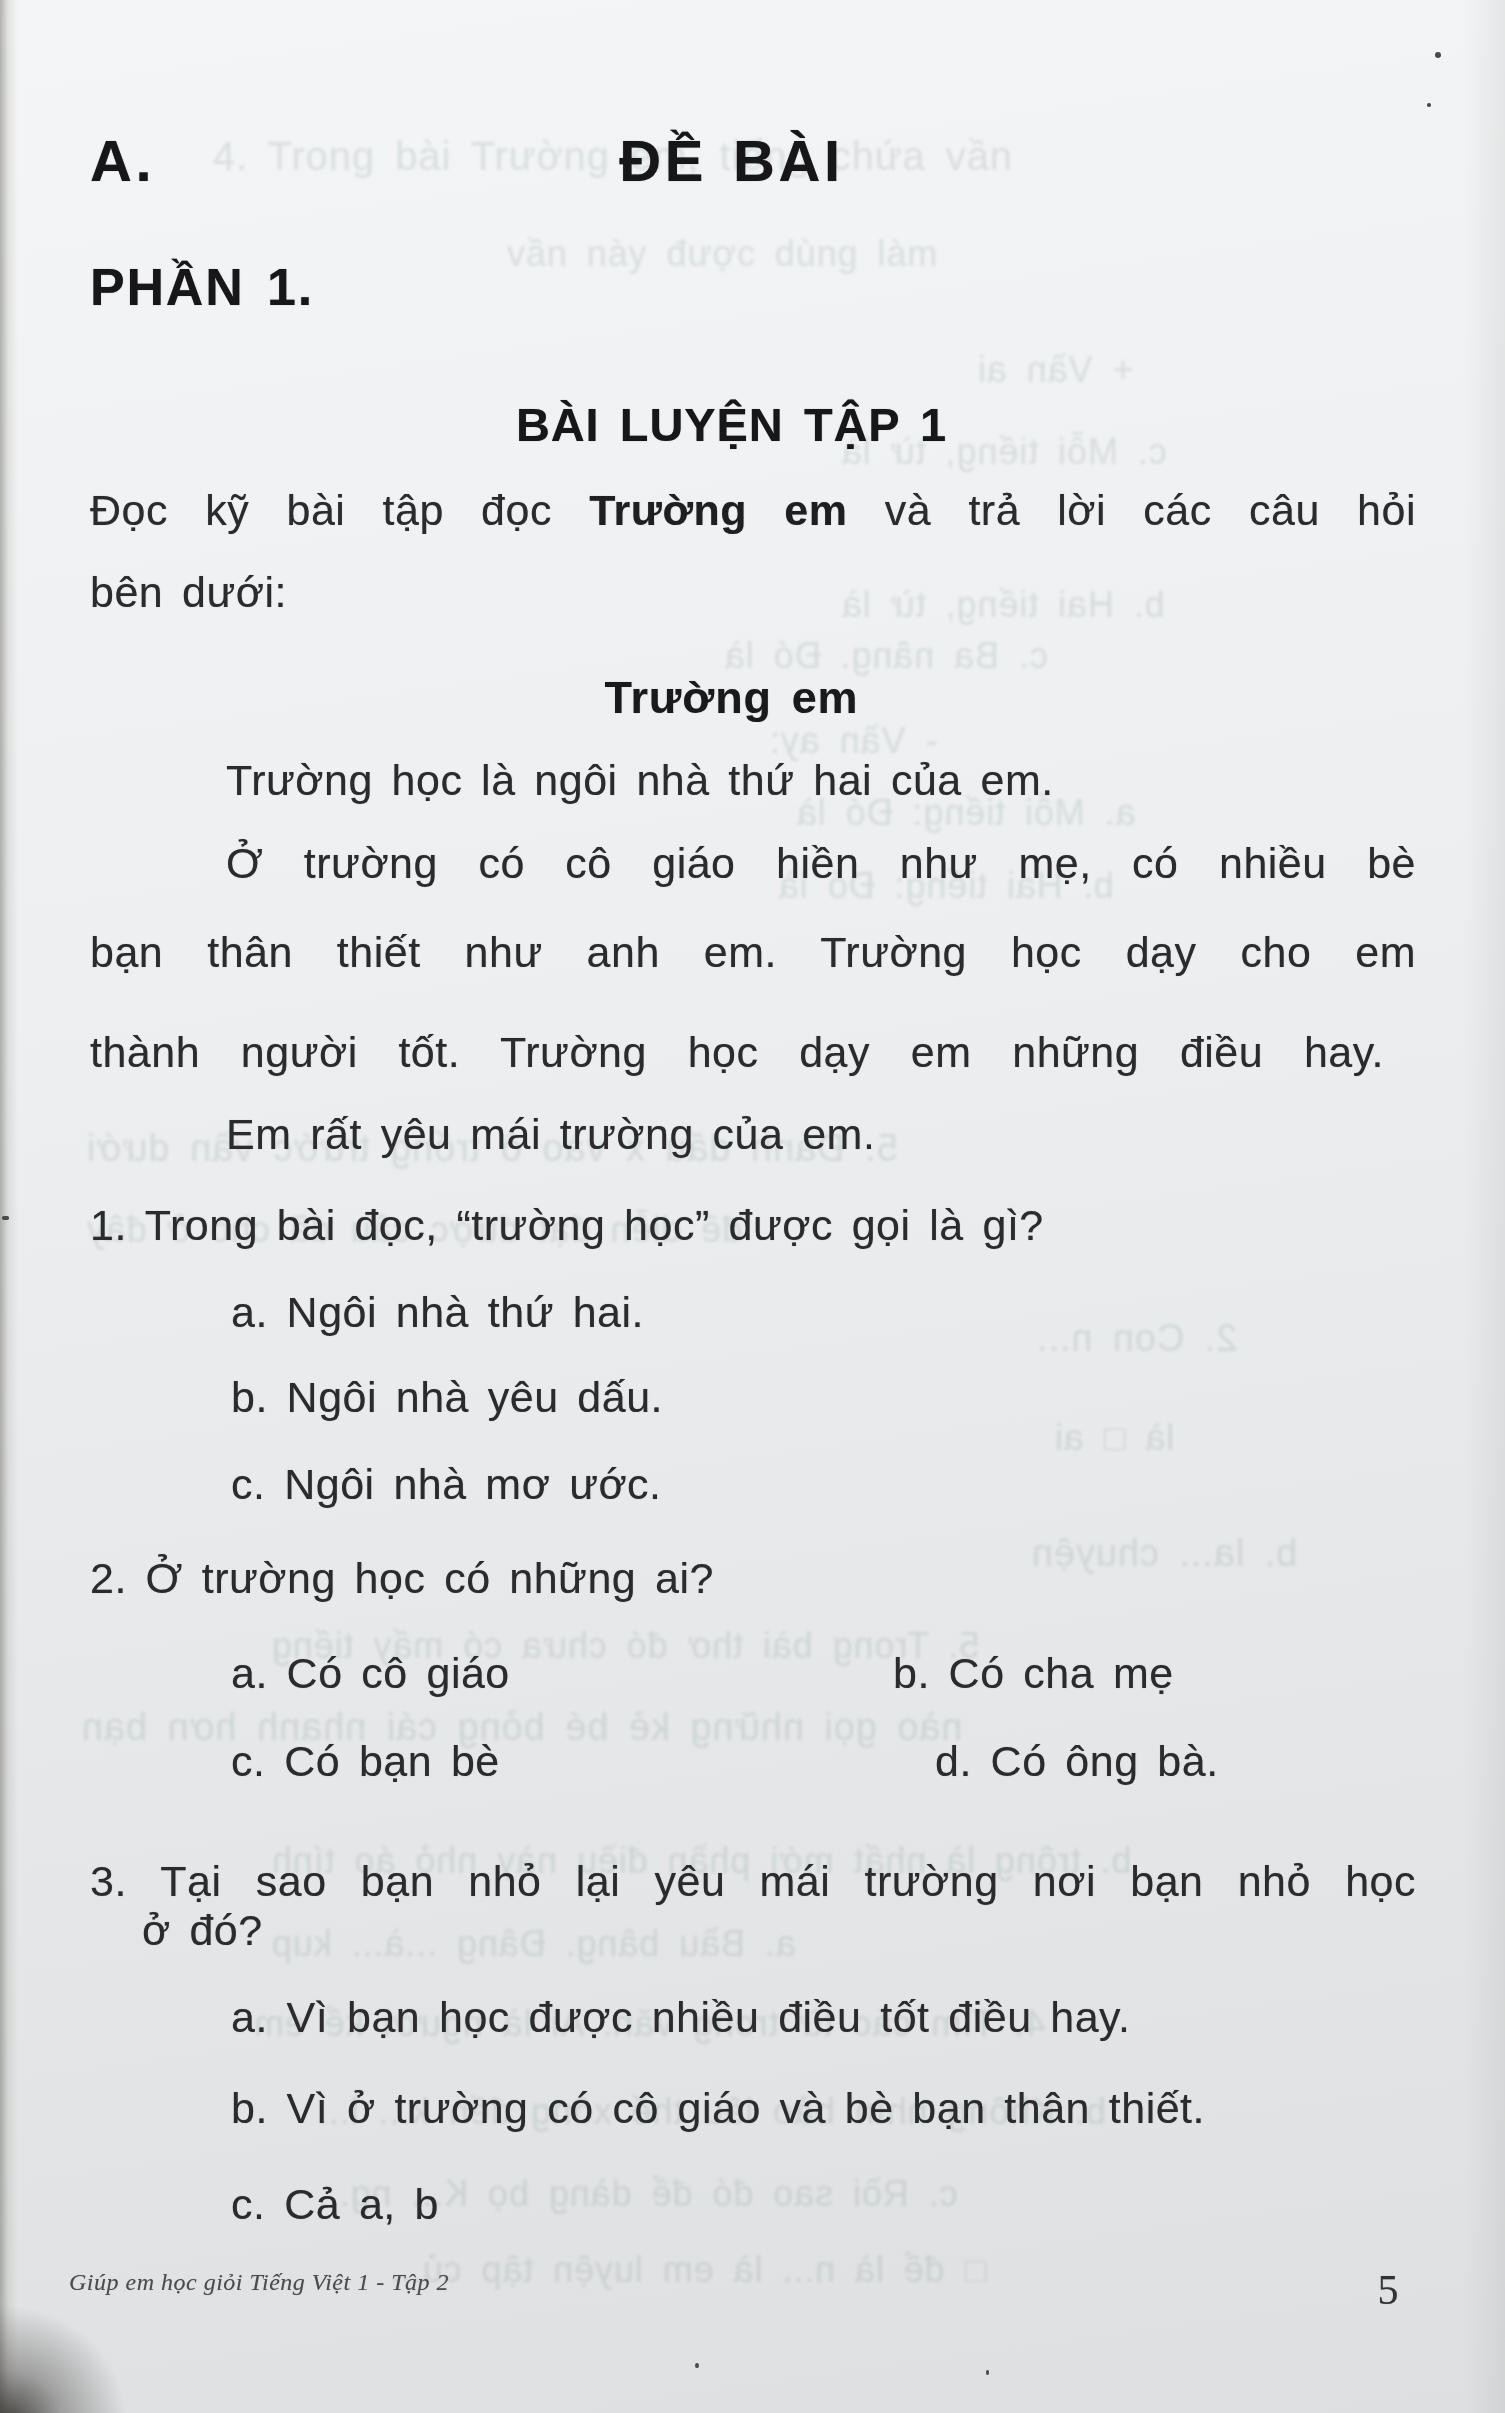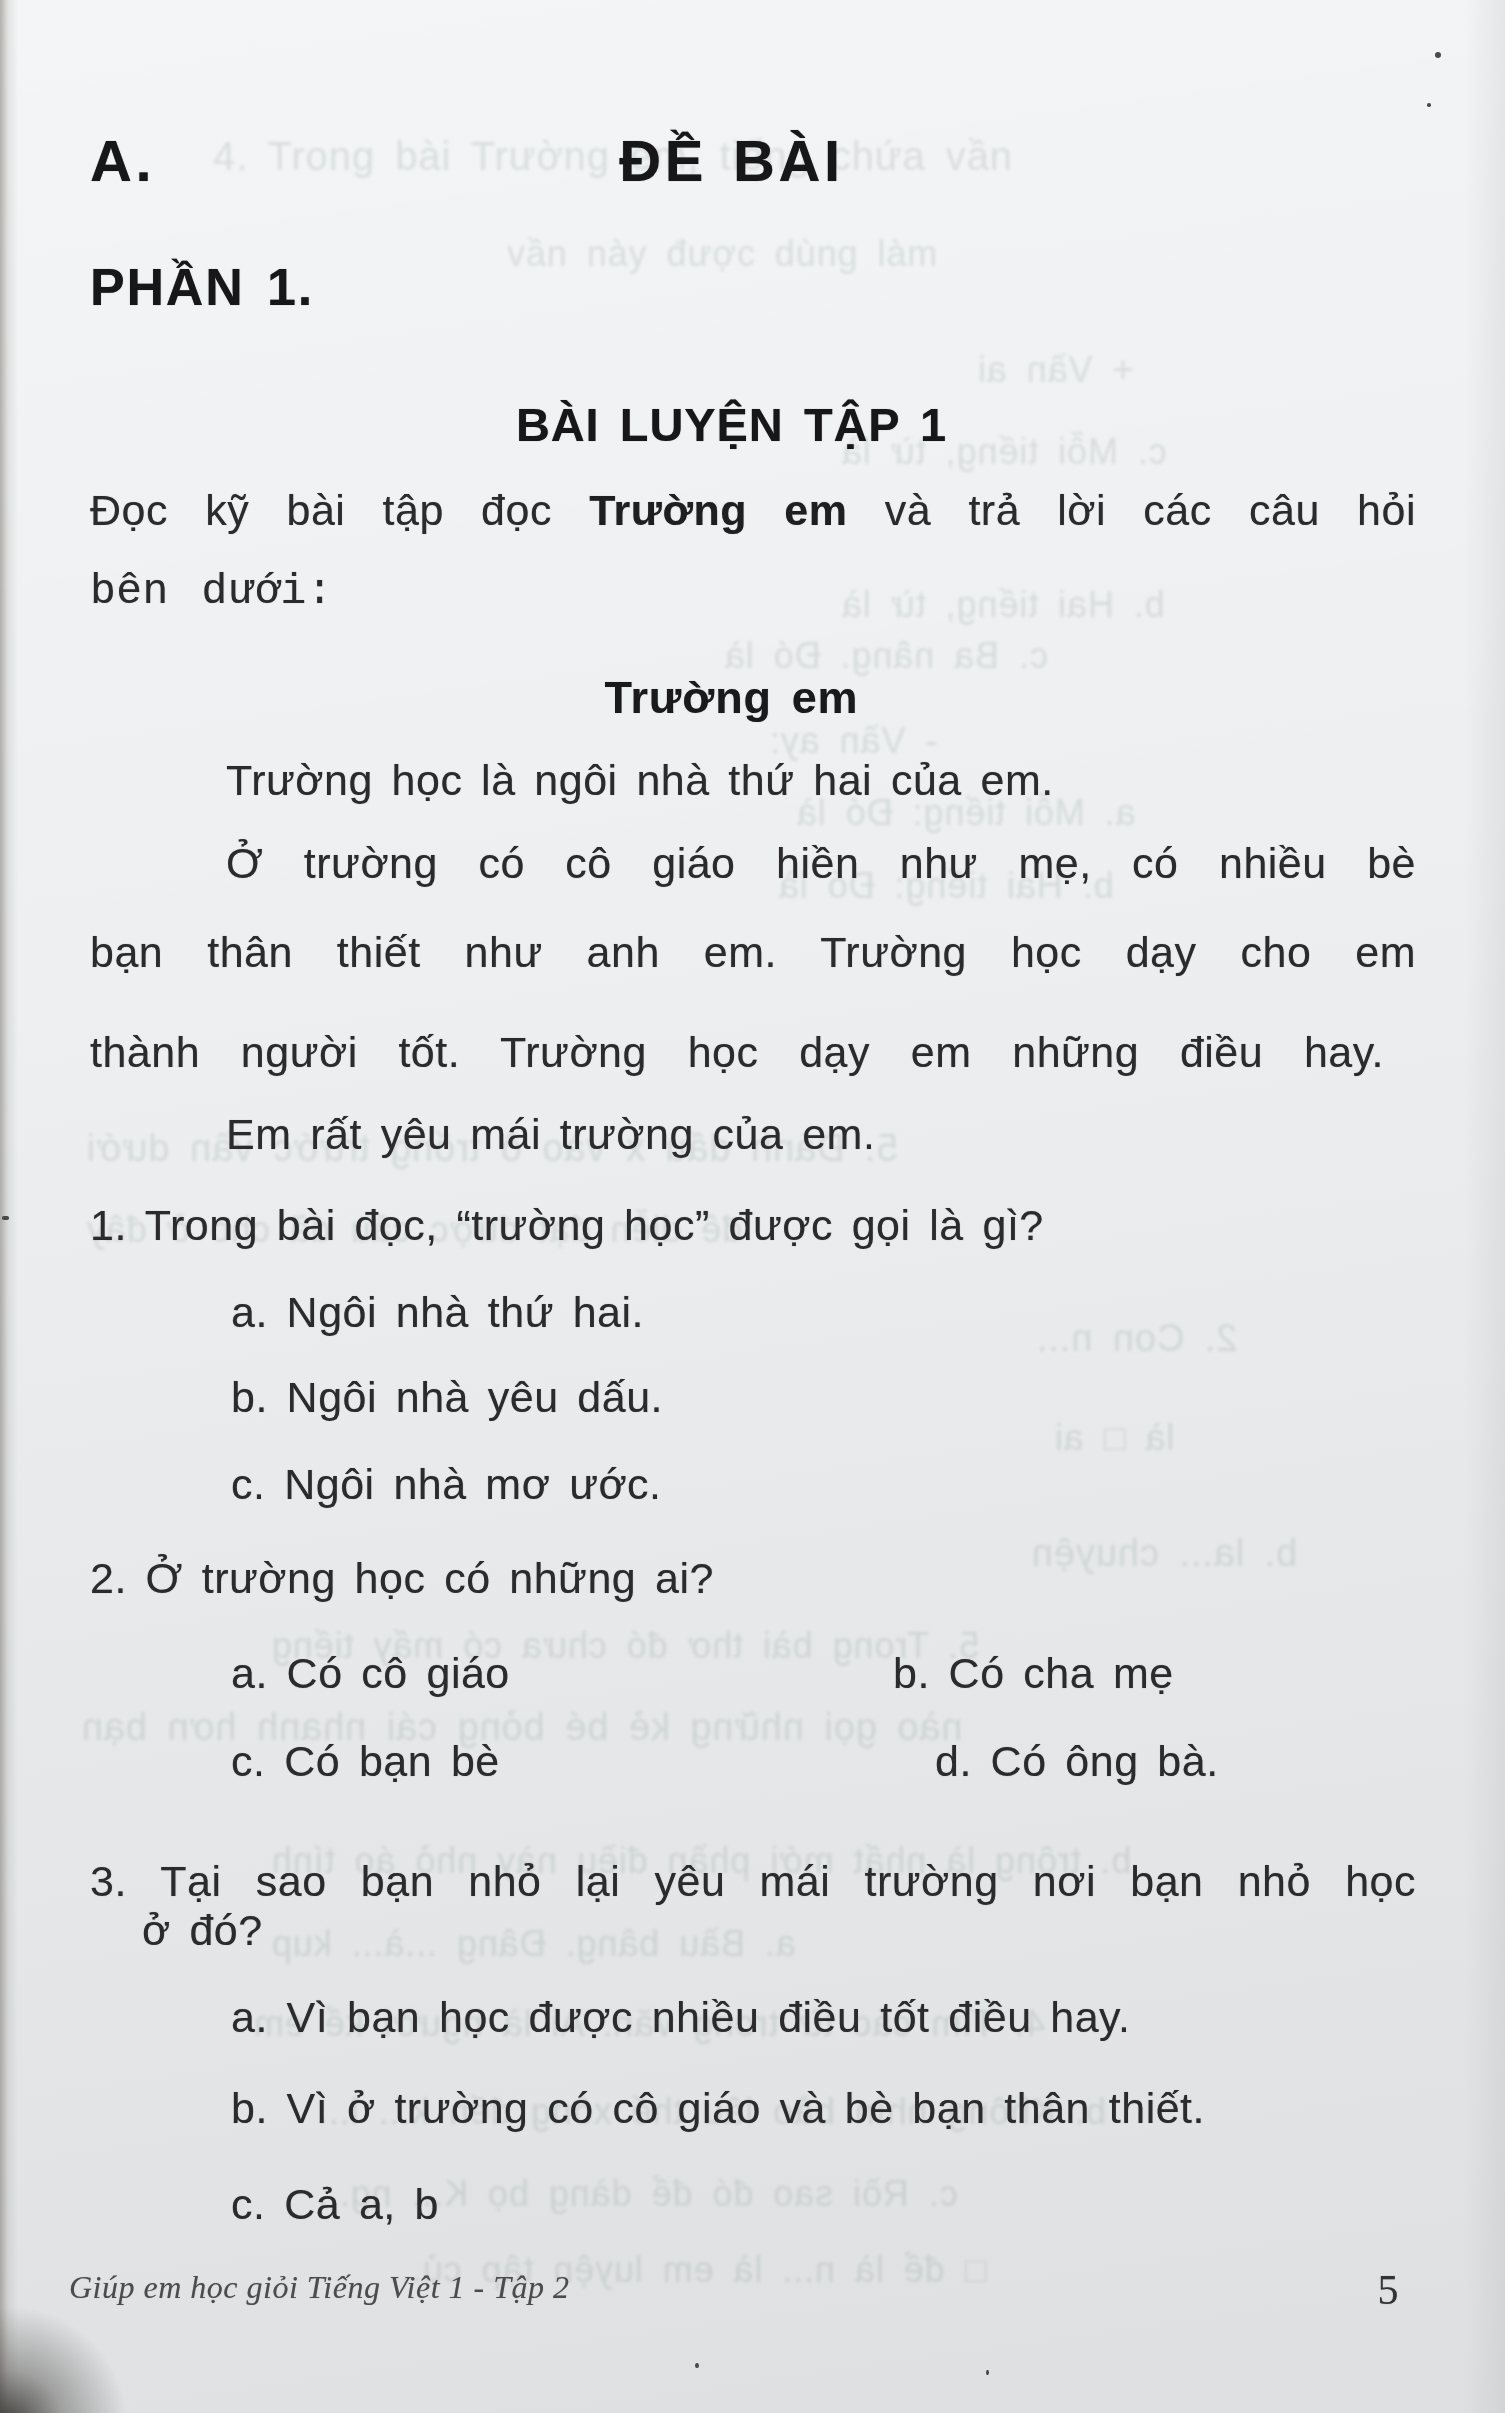--- a/index.html
+++ b/index.html
@@ -28,21 +28,21 @@
   .centerbox{left:0;width:1447px;text-align:center;margin-left:8px;}
   .h-big{font-weight:bold;font-size:58px;letter-spacing:3.6px;color:#17171a;text-shadow:0 0 0.9px rgba(0,0,0,.55);}
   .h-part{font-weight:bold;font-size:52px;letter-spacing:1.8px;color:#17171a;text-shadow:0 0 0.9px rgba(0,0,0,.55);}
   .h-lesson{font-weight:bold;font-size:47px;letter-spacing:0.9px;color:#17171a;text-shadow:0 0 0.9px rgba(0,0,0,.5);}
   .h-reading{font-weight:bold;font-size:45px;letter-spacing:0.9px;color:#1a1a1d;}
   .bold{font-weight:bold;color:#1f1f22;}
   
   .footer-title{
     position:absolute;left:69px;top:2269px;
     font-family:"Liberation Serif","DejaVu Serif",serif;
-    font-style:italic;font-size:32px;color:#4c4c4e;
+    font-style:italic;font-size:24px;color:#4c4c4e;
     letter-spacing:0.5px;text-shadow:0 0 0.9px rgba(70,70,70,.35);
   }
   .footer-page{
     position:absolute;left:1361px;top:2266px;width:54px;text-align:center;
     font-family:"Liberation Serif","DejaVu Serif",serif;
     font-size:42px;color:#333336;text-shadow:0 0 0.9px rgba(40,40,40,.4);
   }
   
   .bleed-layer{position:absolute;inset:0;z-index:0;}
   .bleed-frag{
@@ -95,21 +95,21 @@
   <div class="content">
 
     <div class="line h-big" style="left:90px;top:123px;">A.</div>
     <div class="line h-big centerbox" style="top:123px;">ĐỀ BÀI</div>
 
     <div class="line h-part" style="left:90px;top:253px;">PHẦN 1.</div>
 
     <div class="line h-lesson centerbox" style="top:394px;">BÀI LUYỆN TẬP 1</div>
 
     <div class="line just" style="left:90px;top:482px;width:1326px;"><span>Đọc kỹ bài tập đọc </span><span class="bold">Trường em</span><span> và trả lời các câu hỏi</span></div>
-    <div class="line" style="left:90px;top:564px;font-family:Liberation Mono, monospace;">bên dưới:</div>
+    <div class="line" style="left:90px;top:564px;">bên dưới:</div>
 
     <div class="line h-reading centerbox" style="top:668px;">Trường em</div>
     <div class="line" style="left:226px;top:752px;">Trường học là ngôi nhà thứ hai của em.</div>
     <div class="line just" style="left:226px;top:835px;width:1190px;">Ở trường có cô giáo hiền như mẹ, có nhiều bè</div>
     <div class="line just" style="left:90px;top:924px;width:1326px;">bạn thân thiết như anh em. Trường học dạy cho em</div>
     <div class="line just" style="left:90px;top:1012px;width:1294px;margin-top:12px;">thành người tốt. Trường học dạy em những điều hay.</div>
     <div class="line" style="left:226px;top:1106px;">Em rất yêu mái trường của em.</div>
 
     <div class="line" style="left:90px;top:1197px;">1. Trong bài đọc, “trường học” được gọi là gì?</div>
     <div class="line" style="left:231px;top:1284px;">a. Ngôi nhà thứ hai.</div>

